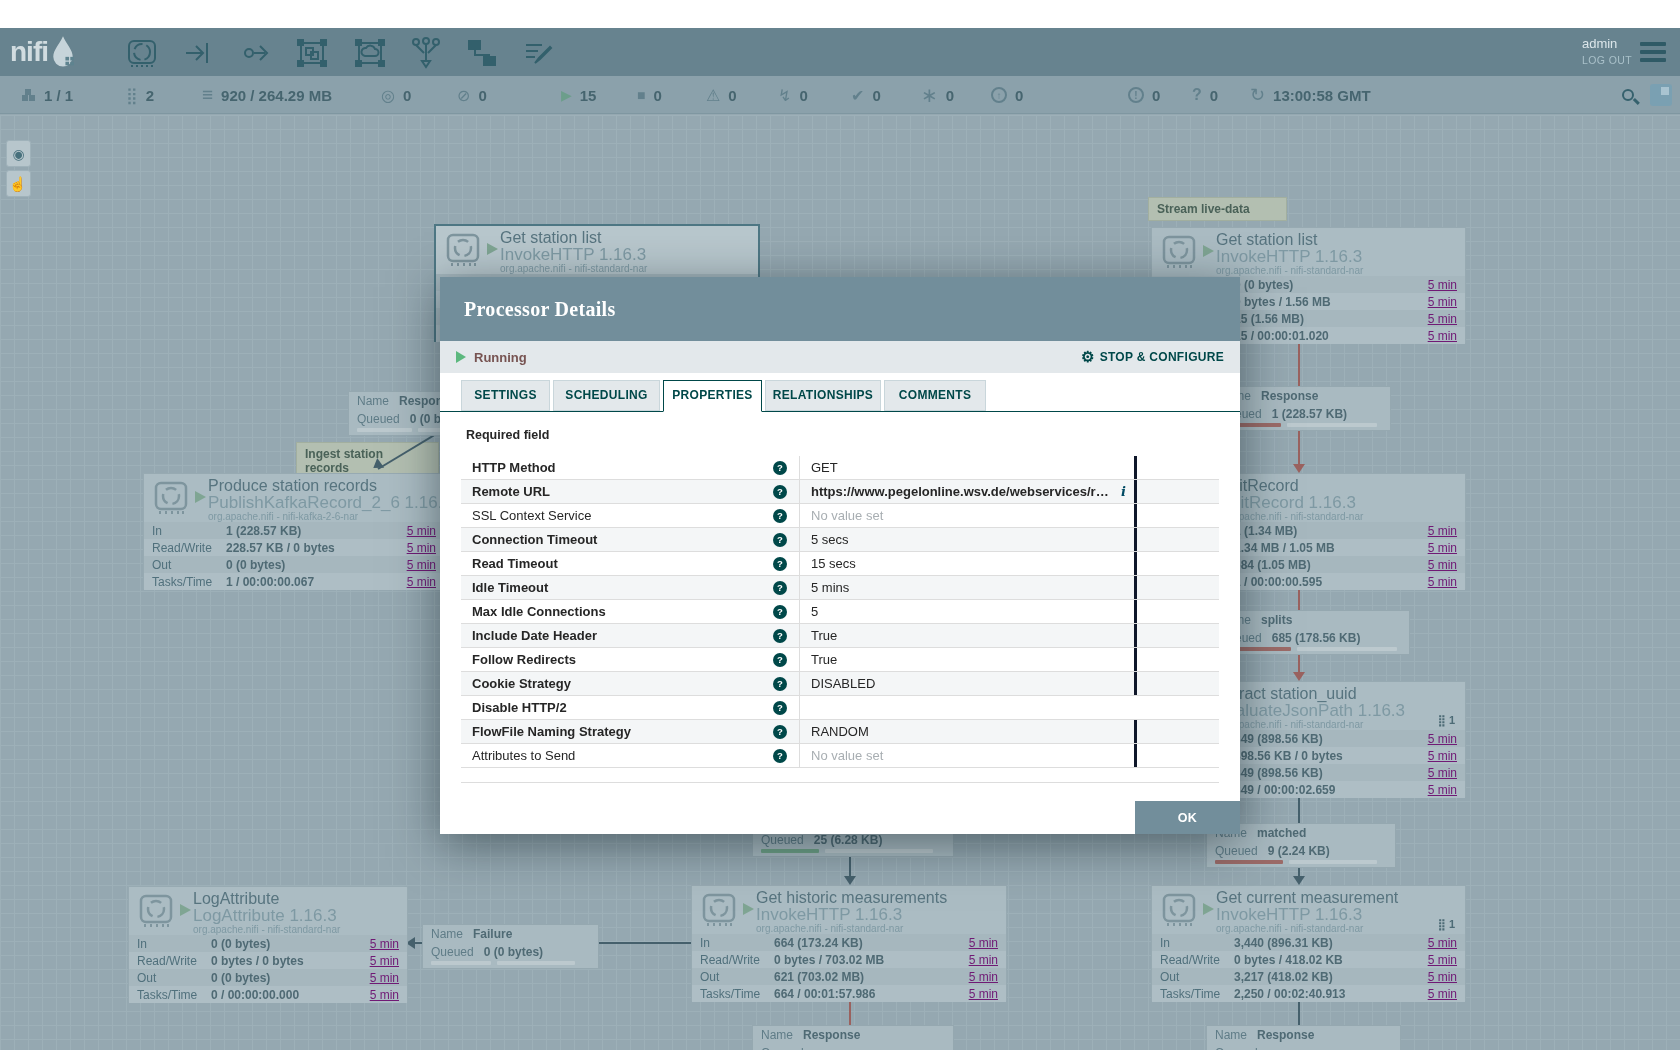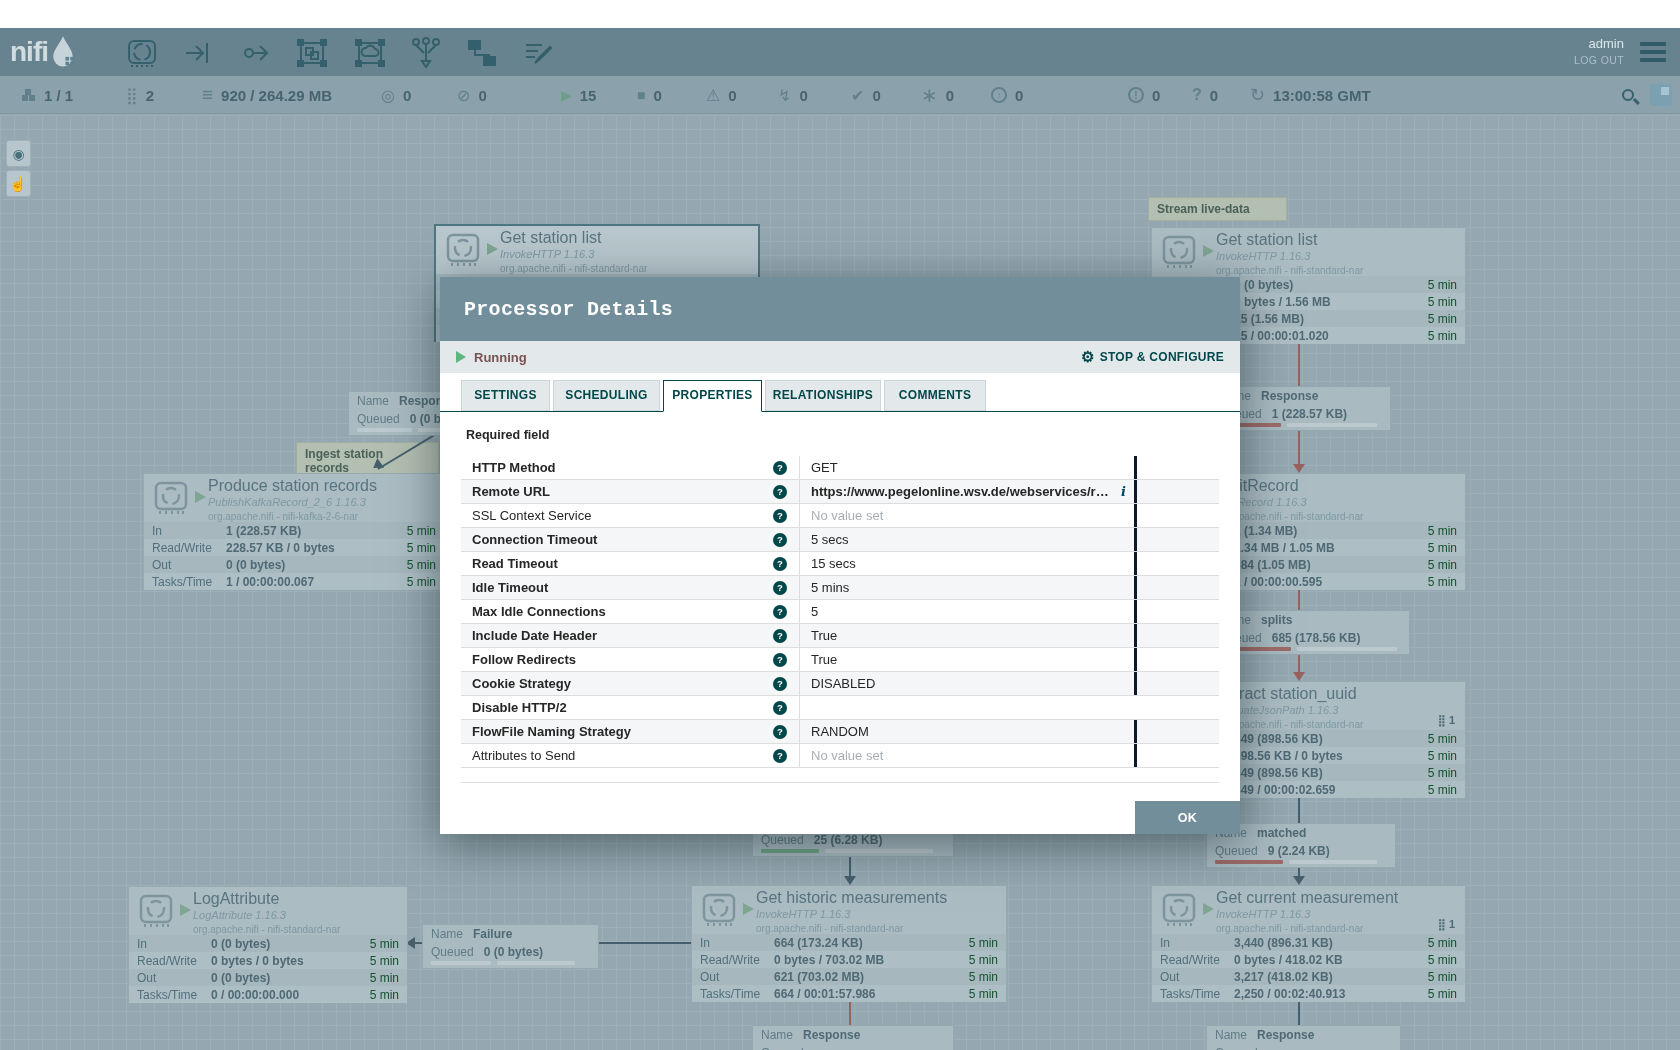--- a/index.html
+++ b/index.html
@@ -5,21 +5,21 @@
   * { margin:0; padding:0; box-sizing:border-box; }
   html,body { width:1680px; height:1050px; overflow:hidden; font-family:"Liberation Sans", sans-serif; }
   #app { position:relative; width:1680px; height:1050px; background:#95A8B1;margin-top:28px; }
 
   
   #topbar { position:absolute; left:0; top:0; width:1680px; height:48px; background:#67838F; z-index:5; }
   .logo { position:absolute; left:10px; top:7px; display:flex; align-items:center; }
   .logo-text { color:#E9F0F2; opacity:.82; font-size:28px; font-weight:bold; letter-spacing:-1px; }
   .tool-ic { position:absolute; top:8px; width:34px; height:34px; display:flex; align-items:center; justify-content:center; }
   .tool-ic svg { stroke:#33606C; fill:none; stroke-width:2; }
-  .user-block { position:absolute; right:56px; top:8px; text-align:right; }
+  .user-block { position:absolute; right:48px; top:8px; }
   .user-name { color:#DCE6EA; font-size:13px; }
   .logout { color:#A9C0C9; font-size:10.5px; letter-spacing:.4px; margin-top:3px; cursor:pointer; }
   .burger { position:absolute; right:14px; top:14px; width:26px; height:20px; cursor:pointer; }
   .burger i { display:block; height:4px; background:#2F5A66; margin-bottom:4px; border-radius:1px; }
 
   
   #statusbar { position:absolute; left:0; top:48px; width:1680px; height:38px; background:#8BA1AB; border-bottom:1px solid #7F97A1; z-index:5; }
   .sb-item { position:absolute; top:0; height:38px; display:flex; align-items:center; }
   .sb-ic { color:#62808C; font-size:16px; margin-right:8px; display:inline-flex; align-items:center; justify-content:center; }
   .sb-val { color:#46656F; font-size:15px; font-weight:bold; }
@@ -41,29 +41,29 @@
 
   .nlabel { position:absolute; background:#B3BFB1; border:1px solid #A2AF9F; color:#4A6258; font-weight:bold; font-size:12px; padding:4px 8px; z-index:1; }
 
   .proc { position:absolute; background:#ABBCC3; border:1px solid #97AAB2; z-index:1; cursor:pointer; }
   .proc.sel { background:#B8C7CD; border:2px solid #4E7784; }
   .phead { position:relative; height:48px; }
   .picon { position:absolute; left:10px; top:7px; }
   .pplay { position:absolute; left:51px; top:17px; width:0; height:0; border-left:11px solid #7FA593; border-top:6px solid transparent; border-bottom:6px solid transparent; }
   .ptxt { position:absolute; left:64px; top:3px; white-space:nowrap; }
   .ptitle { font-size:16px; line-height:18px; color:#57747F; }
-  .ptype { font-size:11px; line-height:15px; color:#7E99A3;font-style:italic; }
+  .ptype { font-size:17px; line-height:15px; color:#7E99A3; }
   .pbundle { font-size:10px; line-height:13px; color:#7E99A3; }
   .pbadge { position:absolute; right:10px; top:32px; font-size:11px; color:#4D6B76; font-weight:bold; }
   .srow { height:17px; display:flex; align-items:center; padding:0 8px; font-size:12px; white-space:nowrap; overflow:hidden; }
   .srow.a { background:#A6B7BE; }
   .srow.b { background:#AEBEC5; }
   .slabel { width:74px; color:#50707C; flex:none; }
   .sval { color:#4F6A74; font-weight:bold; flex:1; }
-  .swin { color:#14532d; flex:none; }
+  .swin { color:#701a75; flex:none;text-decoration:underline; }
 
   .conn { position:absolute; background:#A9BAC1; border:1px solid #95A8B0; z-index:1; font-size:12px; cursor:pointer; }
   .crow { display:flex; padding:2px 8px; height:18px; align-items:center; white-space:nowrap; }
   .cword { color:#5F7C87; margin-right:10px; }
   .cval { color:#4F6A74; font-weight:bold; }
   .cbars { display:flex; gap:6px; padding:0 8px 3px 8px; }
   .seg { height:4px; border-radius:1px; }
   .seg.red { background:#9C6B68; }
   .seg.grn { background:#6FA287; }
   .seg.trk { background:#BCC9CE; }
@@ -76,21 +76,21 @@
   .ah.dark { border-top:9px solid #45606C; }
   .ah.left { border-left:none; border-top:6px solid transparent; border-bottom:6px solid transparent; }
   .ah.left.dark { border-right:9px solid #45606C; border-top:6px solid transparent; }
 
   #footer { position:absolute; left:0; top:1024px; width:1680px; height:26px; background:#A0B1B9; z-index:2; display:flex; align-items:center; }
   #breadcrumb { margin-left:14px; font-size:13px; font-weight:bold; color:#2F4F5A; cursor:pointer; }
 
   
   #modal { position:absolute; left:440px; top:249px; width:800px; height:557px; background:#FFFFFF; z-index:10; box-shadow:0 10px 45px rgba(10,25,32,.5); }
   #m-head { height:64px; background:#728E9B; display:flex; align-items:center; padding:0 24px; }
-  #m-title { color:#FFFFFF; font-family:Liberation Mono, monospace; font-weight:bold; font-size:20px; letter-spacing:.3px; }
+  #m-title { color:#FFFFFF; font-family:Liberation Serif, serif; font-weight:bold; font-size:20px; letter-spacing:.3px; }
   #m-status { height:32px; background:#E3E8EB; display:flex; align-items:center; padding:0 16px; }
   .run-play { width:0; height:0; border-left:10px solid #5CB87E; border-top:6px solid transparent; border-bottom:6px solid transparent; margin-right:8px; }
   #m-run { color:#775351; font-size:13px; font-weight:bold; }
   #m-action { margin-left:auto; display:flex; align-items:center; color:#004849; font-size:12px; font-weight:bold; letter-spacing:.3px; cursor:pointer; }
   #m-action .gear { font-size:15px; margin-right:5px; }
   #m-tabs { display:flex; gap:3px; padding:7px 0 0 21px; border-bottom:1px solid #004849; height:39px; }
   .tab { background:#E3E8EB; border:1px solid #C9D6DB; color:#004849; font-size:12px; font-weight:bold; letter-spacing:.3px; text-align:center; line-height:29px; height:31px; cursor:pointer; }
   .tab.active { background:#FFF; border:1px solid #004849; border-bottom:1px solid #FFF; margin-bottom:-1px; height:32px; }
   #m-req { margin:16px 0 14px 26px; font-size:12.5px; font-weight:bold; color:#262626; }
   #m-table { margin-left:21px; width:758px; height:327px; overflow:hidden; border-bottom:1px solid #DDD; }

